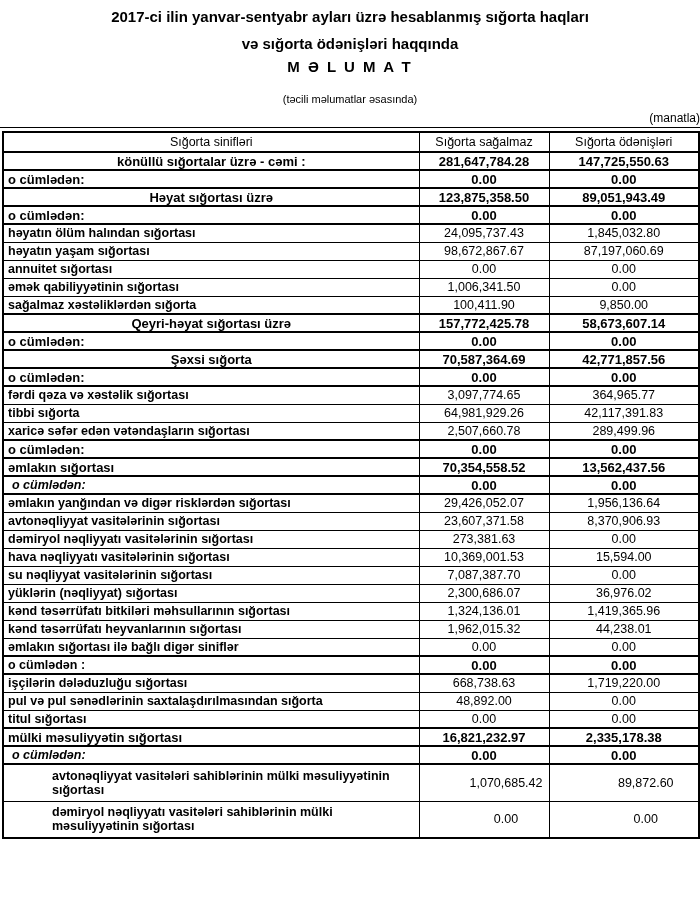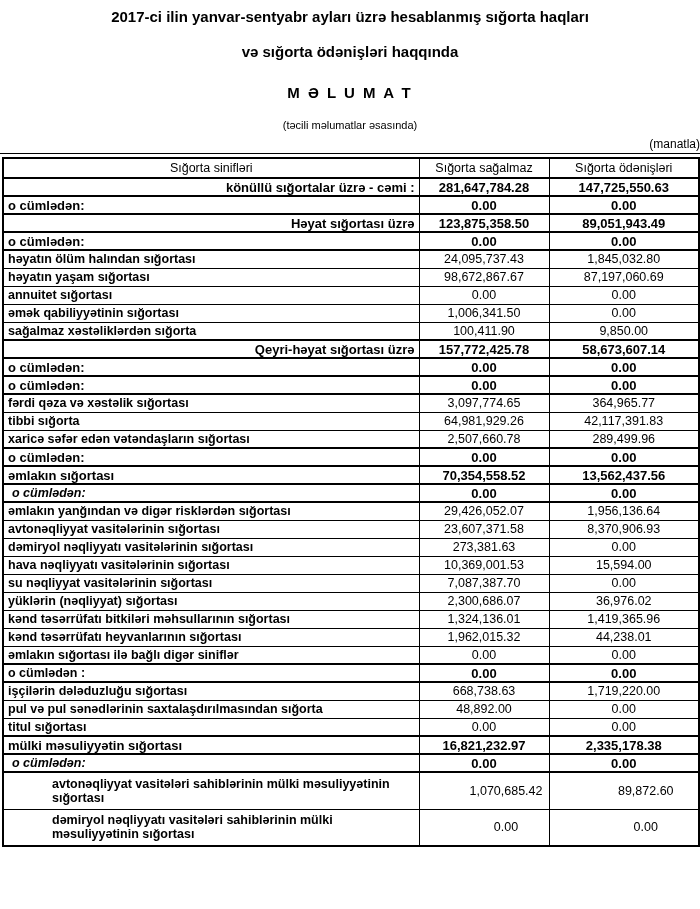--- a/index.html
+++ b/index.html
@@ -8,22 +8,22 @@
     width: 700px;
     background: #ffffff;
     color: #000000;
     font-family: "Liberation Sans", "DejaVu Sans", sans-serif;
   }
   .page { width: 700px; min-height: 909px; }
 
   
   .title-block { padding-top: 6px; text-align: center; }
   .t1 { font-size: 15px; font-weight: bold; line-height: 21px; }
-  .t2 { font-size: 15px; font-weight: bold; line-height: 20px; margin-top: 15px; }
-  .t3 { font-size: 15px; font-weight: bold; line-height: 20px; margin-top: 21px; letter-spacing: 2px; }
+  .t2 { font-size: 15px; font-weight: bold; line-height: 20px; margin-top: 7px; }
+  .t3 { font-size: 15px; font-weight: bold; line-height: 20px; margin-top: 3px; letter-spacing: 2px; }
   .t4 { font-size: 11px; font-weight: normal; line-height: 20px; margin-top: 12px; text-align: center; }
   .unit-note { text-align: right; font-size: 12px; line-height: 14px; margin-top: 2px; }
   .top-rule { border-top: 1px solid #000; margin-top: 2px; width: 700px; }
 
   
   table.main {
     margin: 3px 2px 0 2px;
     width: 696px;
     border-collapse: collapse;
     table-layout: fixed;
@@ -39,21 +39,21 @@
     font-size: 13.5px;
     font-weight: normal;
     text-align: center;
     height: 20px;
     border-bottom-width: 2px;
   }
   tbody td { height: 18px; }
   .c-label { text-align: left; font-weight: bold; }
   .c-val   { text-align: center; }
 
-  tr.r-section .c-label { text-align: right; font-weight: bold; font-size: 13px; }
+  tr.r-section .c-label { text-align: center; font-weight: bold; font-size: 13px; }
   tr.r-bold   .c-label { font-weight: bold; font-size: 13px; }
   tr.r-italic .c-label { font-style: italic; padding-left: 8px; }
   tr.vbold    .c-val   { font-weight: bold; font-size: 13px; }
 
   
   tr.emph td { border-top-width: 2px; border-bottom-width: 2px; }
 
   tr.tall td { height: 37px; padding-left: 48px; }
 </style>
 </head>
@@ -133,20 +133,25 @@
         <tr class="r-section vbold emph">
           <td class="c-label">Qeyri-həyat sığortası üzrə</td>
           <td class="c-val">157,772,425.78</td>
           <td class="c-val">58,673,607.14</td>
         </tr>
         <tr class="r-bold vbold emph">
           <td class="c-label">o cümlədən:</td>
           <td class="c-val">0.00</td>
           <td class="c-val">0.00</td>
         </tr>
+        <tr class="r-section vbold emph">
+          <td class="c-label">Şəxsi sığorta</td>
+          <td class="c-val">70,587,364.69</td>
+          <td class="c-val">42,771,857.56</td>
+        </tr>
         <tr class="r-bold vbold emph">
           <td class="c-label">o cümlədən:</td>
           <td class="c-val">0.00</td>
           <td class="c-val">0.00</td>
         </tr>
         <tr class="r-plain">
           <td class="c-label">fərdi qəza və xəstəlik sığortası</td>
           <td class="c-val">3,097,774.65</td>
           <td class="c-val">364,965.77</td>
         </tr>

